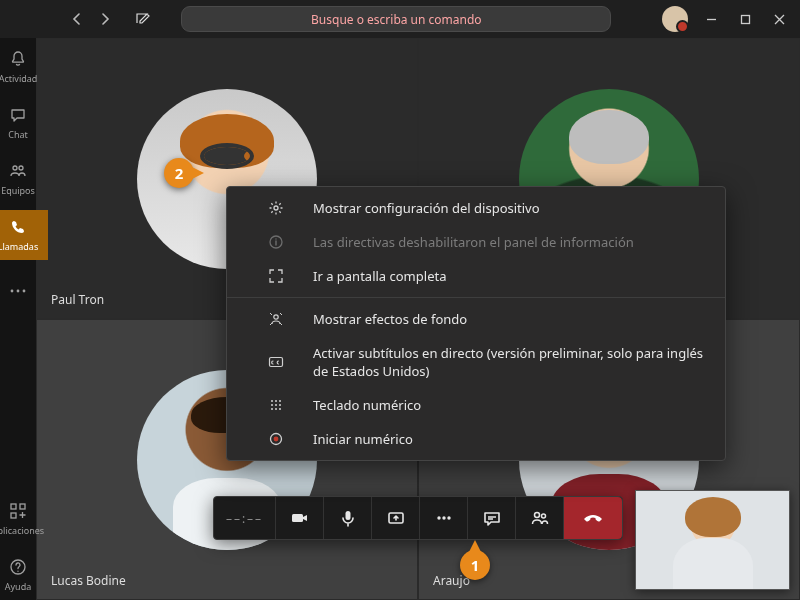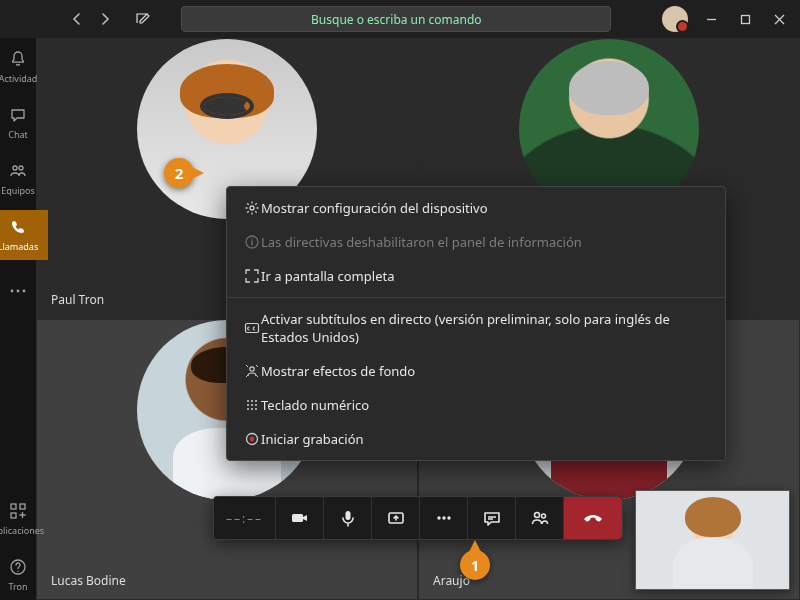--- a/index.html
+++ b/index.html
@@ -4,38 +4,38 @@
 <style>
   * { box-sizing: border-box; margin: 0; padding: 0; font-family: "Segoe UI", system-ui, sans-serif; }
   html, body { width: 800px; height: 600px; overflow: hidden; background: #000; }
   .app { display: flex; width: 800px; height: 600px; background: #1f1f1f; }
 
   
   .titlebar { position: absolute; top: 0; left: 0; right: 0; height: 38px; display: flex; align-items: center; background: #1f1f1f; z-index: 10; }
   .titlebar .nav { display: flex; gap: 6px; padding: 0 6px; margin-left: 60px; }
   .titlebar .nav .nbtn { width: 22px; height: 22px; display: flex; align-items: center; justify-content: center; color: #bbb; border-radius: 3px; }
   .titlebar .newbtn { width: 26px; height: 26px; display: flex; align-items: center; justify-content: center; color: #ddd; margin-left: 8px; }
-  .titlebar .search { flex: 0 0 430px; height: 26px; margin: 0 auto; background: #3a3a3a; border-radius: 4px; color: #86efac; font-size: 12px; display: flex; align-items: center; justify-content: center; border: 1px solid #4a4a4a; }
+  .titlebar .search { flex: 0 0 430px; height: 26px; margin: 0 auto; background: #3a3a3a; border-radius: 9px; color: #fca5a5; font-size: 12px; display: flex; align-items: center; justify-content: center; border: 1px solid #4a4a4a; }
   .titlebar .right { display: flex; align-items: center; gap: 2px; margin-left: auto; padding-right: 4px; }
   .titlebar .avatar { width: 26px; height: 26px; border-radius: 50%; background: #d8c4a8; position: relative; margin-right: 6px; }
   .titlebar .avatar::after { content: ""; position: absolute; right: -1px; bottom: -1px; width: 9px; height: 9px; background: #c0392b; border: 2px solid #1f1f1f; border-radius: 50%; }
   .winbtn { width: 32px; height: 32px; display: flex; align-items: center; justify-content: center; color: #ccc; font-size: 13px; }
 
   
   .rail { width: 36px; background: #141414; display: flex; flex-direction: column; align-items: center; padding-top: 42px; gap: 6px; z-index: 5; }
   .rail .item { width: 60px; height: 50px; display: flex; flex-direction: column; align-items: center; justify-content: center; gap: 3px; color: #a0a0a0; font-size: 9px; position: relative; }
   .rail .item.active { background: #a16207; color: #fff; }
   .rail .item.active::before { content: ""; position: absolute; left: 0; top: 6px; bottom: 6px; width: 3px; background: #6264a7; border-radius: 2px; }
   .rail .item .ic { width: 20px; height: 20px; display: flex; align-items: center; justify-content: center; }
   .rail .spacer { flex: 1; }
 
   
   .main { flex: 1; position: relative; margin-top: 38px; background: #201f1f; }
   .grid { position: absolute; inset: 0; display: grid; grid-template-columns: 1fr 1fr; grid-template-rows: 1fr 1fr; }
-  .tile { position: relative; border: 1px solid #2a2a2a; display: flex; justify-content: center; background: #2b2b2b; overflow: hidden; }
+  .tile { position: relative; border: 1px solid #2a2a2a; display: flex; align-items: center; justify-content: center; background: #2b2b2b; overflow: hidden; }
   .tile:nth-child(3), .tile:nth-child(4) { background: #404040; }
   .tile .name { position: absolute; left: 14px; bottom: 10px; color: #ddd; font-size: 12px; }
   .bust { width: 180px; height: 180px; border-radius: 50%; position: relative; overflow: hidden; }
 
   
   .bust.a { background: radial-gradient(circle at 50% 35%, #f3d2b3 0 28%, transparent 29%), linear-gradient(#c9c9c9, #e8e8e8); }
   .bust.a::before { content: ""; position: absolute; left: 24%; right: 24%; top: 14%; height: 30%; background: #b5651d; border-radius: 50% 50% 40% 40%; }
   .bust.a::after { content: ""; position: absolute; left: 35%; right: 35%; top: 30%; height: 10%; border: 4px solid #333; border-radius: 50%; background: transparent; box-shadow: 40px 0 0 -0px #333 inset; }
 
   .bust.b { background: radial-gradient(circle at 50% 33%, #e8c6a4 0 26%, transparent 27%), radial-gradient(circle at 50% 120%, #1e3a24 0 55%, transparent 56%), #2f6a3a; }
@@ -57,21 +57,21 @@
 
   
   .callbar { position: absolute; left: 50%; bottom: 60px; transform: translateX(-50%); height: 44px; background: #1b1b1b; border: 1px solid #3a3a3a; border-radius: 4px; display: flex; align-items: stretch; z-index: 25; box-shadow: 0 4px 18px rgba(0,0,0,.55); }
   .callbar .seg { width: 48px; display: flex; align-items: center; justify-content: center; color: #e6e6e6; border-right: 1px solid #333; }
   .callbar .seg.timer { width: 62px; color: #8a8a8a; font-size: 12px; letter-spacing: 2px; }
   .callbar .seg:last-child { border-right: none; }
   .callbar .seg.end { background: #a4262c; width: 58px; border-radius: 0 4px 4px 0; }
 
   
   .menu { position: absolute; left: 190px; top: 148px; width: 500px; background: #2b2a2a; border: 1px solid #444; border-radius: 4px; z-index: 30; box-shadow: 0 8px 28px rgba(0,0,0,.55); padding: 4px 0; }
-  .menu .row { display: flex; align-items: center; gap: 0; padding: 8px 14px 8px 16px; color: #e6e6e6; font-size: 13px; }
+  .menu .row { display: flex; align-items: center; gap: 28px; padding: 8px 14px 8px 16px; color: #e6e6e6; font-size: 13px; margin-left: 24px; }
   .menu .row.disabled { color: #7c7c7c; pointer-events: none; }
   .menu .row .mic { width: 18px; height: 18px; display: flex; align-items: center; justify-content: center; color: #cfcfcf; flex: 0 0 18px; }
   .menu .row.disabled .mic { color: #6d6d6d; }
   .menu .sep { height: 1px; background: #3e3e3e; margin: 4px 0; }
 
   
   .ann { position: absolute; width: 30px; height: 30px; background: #e8891b; border-radius: 50%; color: #fff; font-weight: 700; font-size: 15px; display: flex; align-items: center; justify-content: center; z-index: 60; box-shadow: 0 2px 6px rgba(0,0,0,.5); }
   .ann::after { content: ""; position: absolute; width: 0; height: 0; }
   .ann.p1 { left: 460px; top: 550px; }
   .ann.p1::after { top: -10px; left: 9px; border-left: 6px solid transparent; border-right: 6px solid transparent; border-bottom: 12px solid #e8891b; }
@@ -180,21 +180,21 @@
         </span>
       <span>Aplicaciones</span>
     </div>
     <div class="item">
       <span class="ic">
           <svg width="18" height="18" viewBox="0 0 18 18">
             <circle cx="9" cy="9" r="7" stroke="currentColor" stroke-width="1.3" fill="none"></circle>
             <path d="M7 7a2 2 0 1 1 3 1.7c-.7.4-1 1-1 1.8M9 13.2v.1" stroke="currentColor" stroke-width="1.3" fill="none" stroke-linecap="round"></path>
           </svg>
         </span>
-      <span>Tron</span>
+      <span>Ayuda</span>
     </div>
   </div>
 
   <div class="main">
     <div class="grid">
       <div class="tile">
         <div class="bust a"></div>
         <div class="name">Paul Tron</div>
       </div>
       <div class="tile">
@@ -282,35 +282,35 @@
             <svg width="16" height="16" viewBox="0 0 16 16">
               <path d="M2 6V2h4M14 10v4h-4M10 2h4v4M6 14H2v-4" stroke="currentColor" stroke-width="1.3" fill="none"></path>
             </svg>
           </span>
         <span>Ir a pantalla completa</span>
       </div>
       <div class="sep"></div>
       <div class="row">
         <span class="mic">
             <svg width="16" height="16" viewBox="0 0 16 16">
-              <rect x="1.5" y="3.5" width="13" height="9" rx="1.5" stroke="currentColor" stroke-width="1.2" fill="none"></rect>
-              <path d="M5 7c-.8 0-1.3.6-1.3 1.5S4.2 10 5 10M10.5 7c-.8 0-1.3.6-1.3 1.5S9.7 10 10.5 10" stroke="currentColor" stroke-width="1.2" fill="none" stroke-linecap="round"></path>
-            </svg>
-          </span>
-        <span>Activar subtítulos en directo (versión preliminar, solo para inglés de Estados Unidos)</span>
-      </div>
-      <div class="row">
-        <span class="mic">
-            <svg width="16" height="16" viewBox="0 0 16 16">
               <circle cx="8" cy="6" r="2.2" stroke="currentColor" stroke-width="1.2" fill="none"></circle>
               <path d="M4 13c0-2 2-3 4-3s4 1 4 3" stroke="currentColor" stroke-width="1.2" fill="none"></path>
               <path d="M2 2l2 2M12 2l2 2M2 14l2-2M14 14l-2-2" stroke="currentColor" stroke-width="1"></path>
             </svg>
           </span>
         <span>Mostrar efectos de fondo</span>
+      </div>
+      <div class="row">
+        <span class="mic">
+            <svg width="16" height="16" viewBox="0 0 16 16">
+              <rect x="1.5" y="3.5" width="13" height="9" rx="1.5" stroke="currentColor" stroke-width="1.2" fill="none"></rect>
+              <path d="M5 7c-.8 0-1.3.6-1.3 1.5S4.2 10 5 10M10.5 7c-.8 0-1.3.6-1.3 1.5S9.7 10 10.5 10" stroke="currentColor" stroke-width="1.2" fill="none" stroke-linecap="round"></path>
+            </svg>
+          </span>
+        <span>Activar subtítulos en directo (versión preliminar, solo para inglés de Estados Unidos)</span>
       </div>
       <div class="row">
         <span class="mic">
             <svg width="16" height="16" viewBox="0 0 16 16">
               <circle cx="4" cy="4" r="1" fill="currentColor"></circle>
               <circle cx="8" cy="4" r="1" fill="currentColor"></circle>
               <circle cx="12" cy="4" r="1" fill="currentColor"></circle>
               <circle cx="4" cy="8" r="1" fill="currentColor"></circle>
               <circle cx="8" cy="8" r="1" fill="currentColor"></circle>
               <circle cx="12" cy="8" r="1" fill="currentColor"></circle>
@@ -321,21 +321,21 @@
           </span>
         <span>Teclado numérico</span>
       </div>
       <div class="row">
         <span class="mic">
             <svg width="16" height="16" viewBox="0 0 16 16">
               <circle cx="8" cy="8" r="5.5" stroke="currentColor" stroke-width="1.3" fill="none"></circle>
               <circle cx="8" cy="8" r="2.4" fill="#c0392b"></circle>
             </svg>
           </span>
-        <span>Iniciar grabación</span>
+        <span>Iniciar numérico</span>
       </div>
     </div>
 
     <div class="selfview">
         <div class="hair"></div>
       </div>
   </div>
 </div>
 
 <div class="ann p2">2</div>

